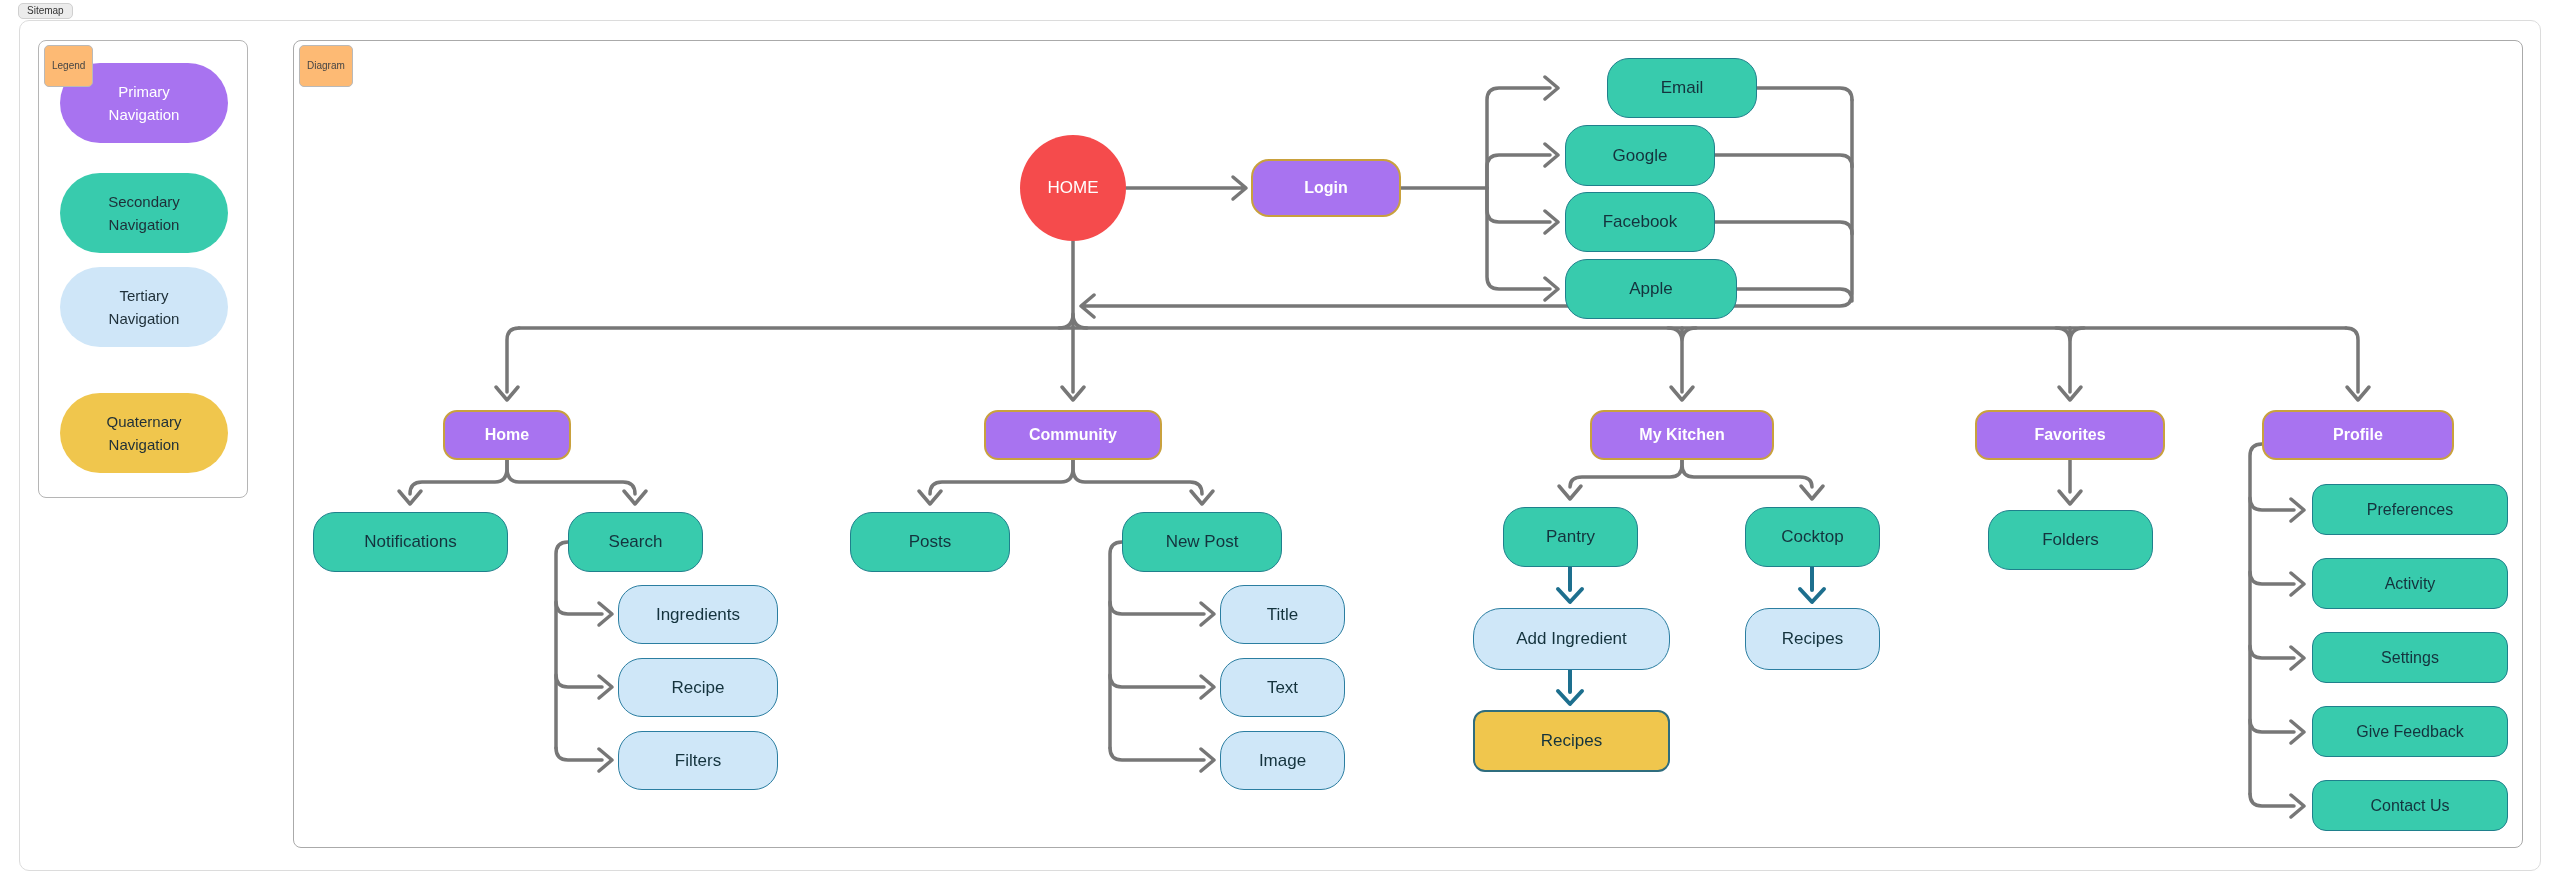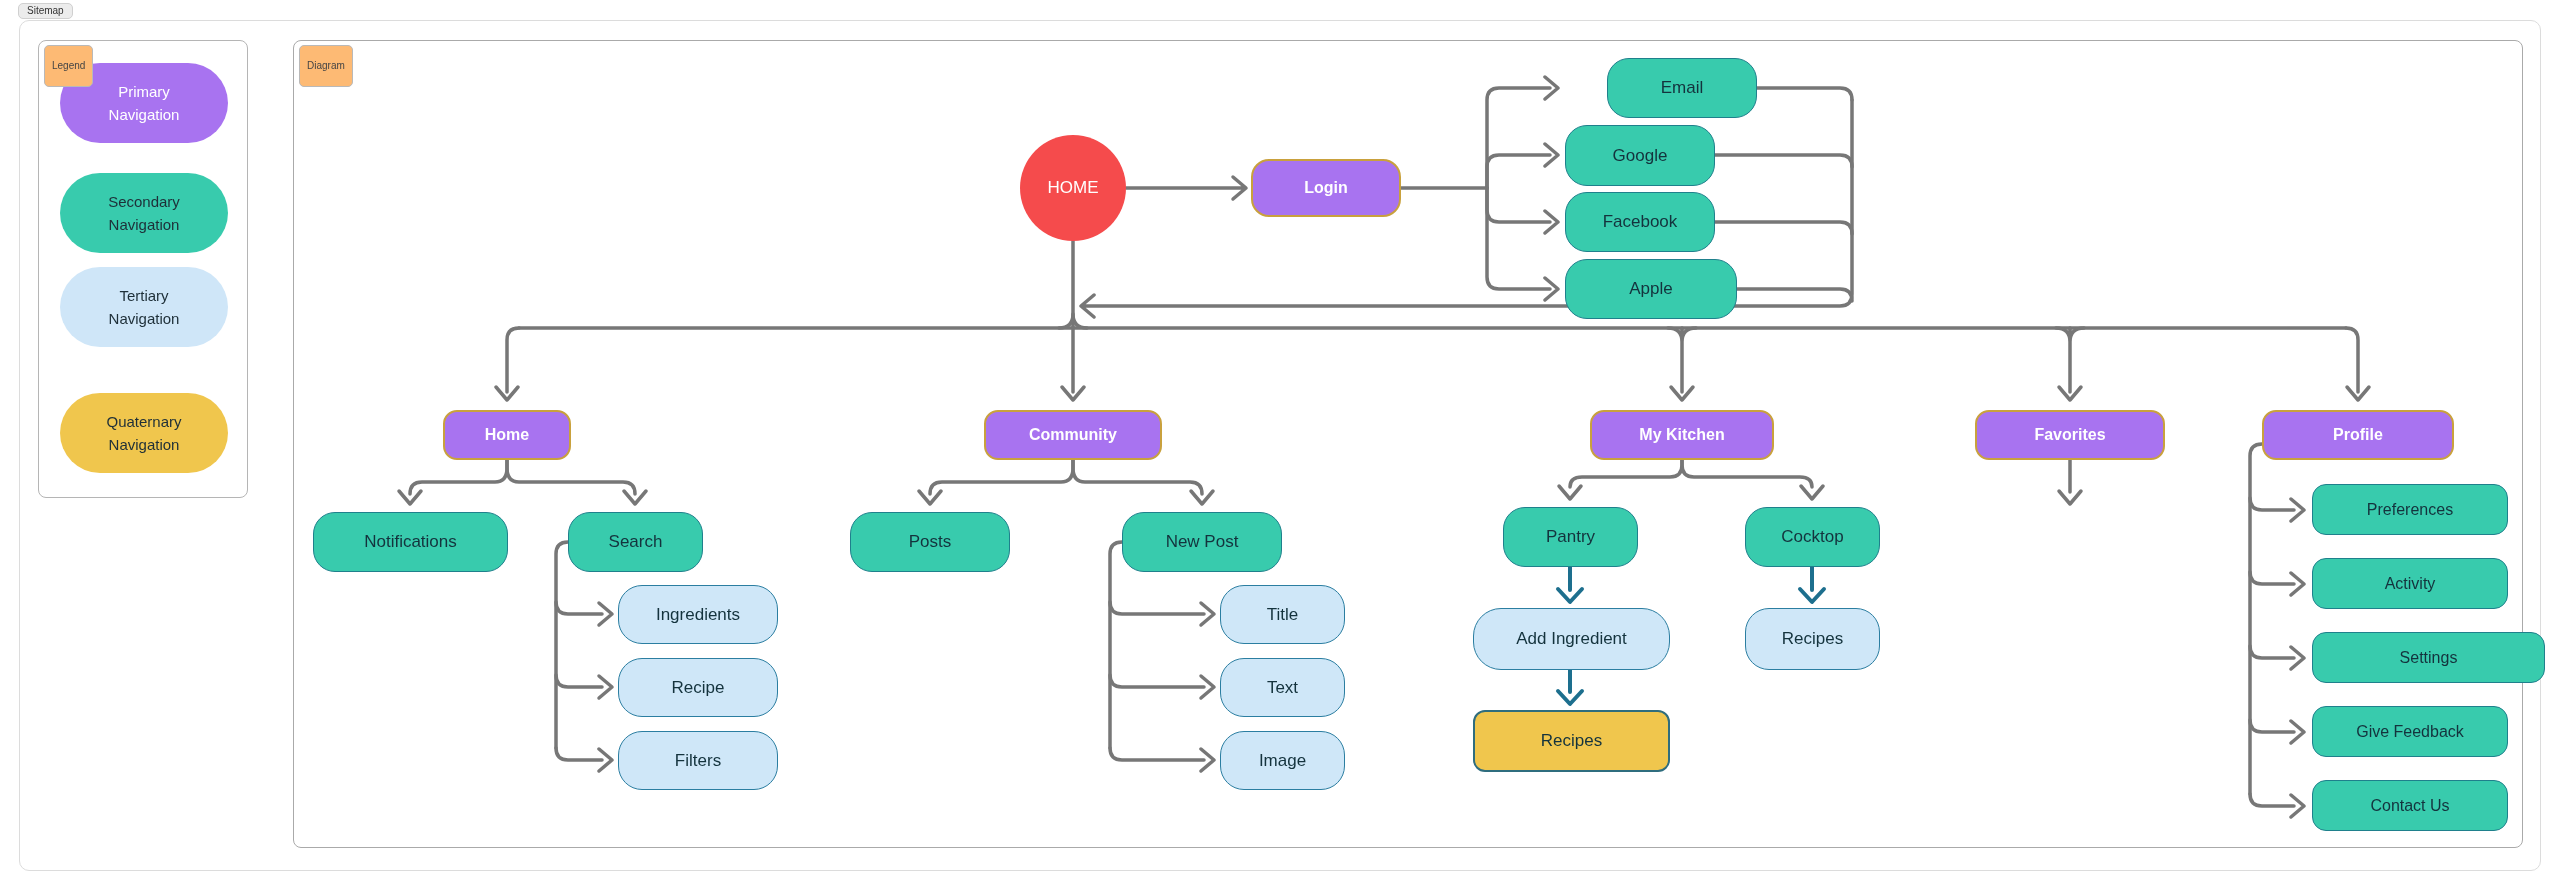--- a/index.html
+++ b/index.html
@@ -142,24 +142,25 @@
   <div class="node purple" style="left:1590px;top:410px;width:184px;height:50px;">My Kitchen</div>
   <div class="node purple" style="left:1975px;top:410px;width:190px;height:50px;">Favorites</div>
   <div class="node purple" style="left:2262px;top:410px;width:192px;height:50px;">Profile</div>
 
   <div class="node teal" style="left:313px;top:512px;width:195px;height:60px;">Notifications</div>
   <div class="node teal" style="left:568px;top:512px;width:135px;height:60px;">Search</div>
   <div class="node teal" style="left:850px;top:512px;width:160px;height:60px;">Posts</div>
   <div class="node teal" style="left:1122px;top:512px;width:160px;height:60px;">New Post</div>
   <div class="node teal" style="left:1503px;top:507px;width:135px;height:60px;">Pantry</div>
   <div class="node teal" style="left:1745px;top:507px;width:135px;height:60px;">Cocktop</div>
+  <div class="node teal" style="left:1988px;top:510px;width:165px;height:60px;">Folders</div>
 
   <div class="node teal small" style="left:2312px;top:558px;width:196px;height:51px;">Activity</div>
   <div class="node teal small" style="left:2312px;top:484px;width:196px;height:51px;">Preferences</div>
-  <div class="node teal small" style="left:2312px;top:632px;width:233px;height:51px;">Settings</div>
+  <div class="node teal small" style="left:2312px;top:632px;width:196px;height:51px;">Settings</div>
   <div class="node teal small" style="left:2312px;top:706px;width:196px;height:51px;">Give Feedback</div>
   <div class="node teal small" style="left:2312px;top:780px;width:196px;height:51px;">Contact Us</div>
 
   <div class="node blue" style="left:618px;top:585px;width:160px;height:59px;">Ingredients</div>
   <div class="node blue" style="left:618px;top:658px;width:160px;height:59px;">Recipe</div>
   <div class="node blue" style="left:618px;top:731px;width:160px;height:59px;">Filters</div>
 
   <div class="node blue" style="left:1220px;top:585px;width:125px;height:59px;">Title</div>
   <div class="node blue" style="left:1220px;top:658px;width:125px;height:59px;">Text</div>
   <div class="node blue" style="left:1220px;top:731px;width:125px;height:59px;">Image</div>

